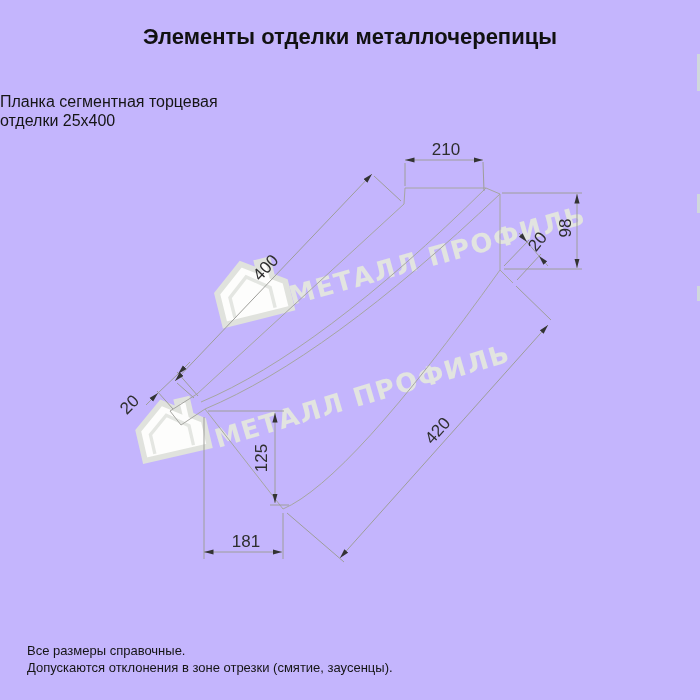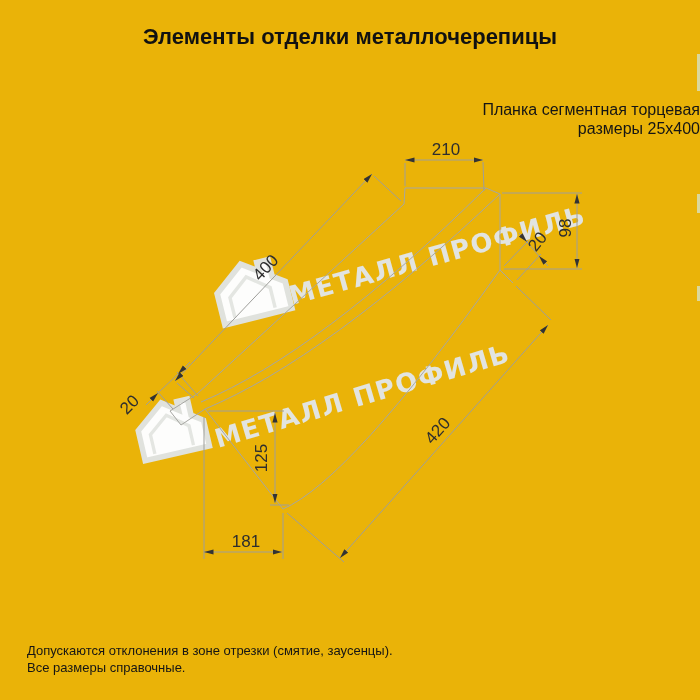--- a/index.html
+++ b/index.html
@@ -1,20 +1,20 @@
 <!DOCTYPE html>
 <html><head>
 <meta charset="utf-8">
 <style>
   html,body{margin:0;padding:0;background:#fff;}
-  .page{position:relative;width:700px;height:700px;background:#eab308;overflow:hidden;
+  .page{position:relative;width:700px;height:700px;background:#c4b5fd;overflow:hidden;
         font-family:"Liberation Sans",sans-serif;color:#1a1a1a;}
   .title{position:absolute;top:24px;left:0;width:700px;text-align:center;
          font-size:22px;font-weight:bold;color:#111;margin:0;}
-  .subtitle{position:absolute;top:100px;left:0;width:700px;text-align:right;
+  .subtitle{position:absolute;top:92px;left:0;width:700px;text-align:left;
             font-size:16px;line-height:19px;color:#151515;}
   .drawing{position:absolute;left:0;top:0;}
   .outline{stroke:#a6a6a2;fill:none;stroke-width:1;}
   .dimline{stroke:#9e9e9a;fill:none;stroke-width:1;}
   .wm-text{font-family:"DejaVu Sans",sans-serif;font-weight:bold;font-size:26px;
            letter-spacing:1.5px;fill:#e2e4e0;}
   .wm-house-outer{stroke:#e0e2dd;stroke-width:5;fill:#fdfdfc;}
   .wm-house-inner{stroke:#e4e6e2;stroke-width:3;fill:none;}
   .dim-label{position:absolute;font-size:17px;color:#2e2e2e;white-space:nowrap;
              font-family:"Liberation Sans",sans-serif;}
@@ -24,21 +24,21 @@
 </style>
 </head>
 <body>
 
 <div class="page">
 
   <h1 class="title">Элементы отделки металлочерепицы</h1>
 
   <div class="subtitle">
     <div>Планка сегментная торцевая</div>
-    <div>размеры 25х400</div>
+    <div>отделки 25х400</div>
   </div>
 
   <svg class="drawing" width="700" height="700" viewBox="0 0 700 700">
     <defs>
       <marker id="arr" viewBox="0 0 10 6" refX="9.5" refY="3" markerWidth="10" markerHeight="6" orient="auto-start-reverse">
         <path d="M0,0.4 L9.5,3 L0,5.6 Z" fill="#333333"></path>
       </marker>
     </defs>
 
     <g>
@@ -91,21 +91,21 @@
       <div class="dim-label" style="left: 266px; top: 268px; transform: translate(-50%, -50%) rotate(-47deg);">400</div>
       <div class="dim-label" style="left: 566px; top: 228px; transform: translate(-50%, -50%) rotate(-90deg);">98</div>
       <div class="dim-label" style="left: 538px; top: 242px; transform: translate(-50%, -50%) rotate(-52deg);">20</div>
       <div class="dim-label" style="left: 130px; top: 405px; transform: translate(-50%, -50%) rotate(-45deg);">20</div>
       <div class="dim-label" style="left: 438px; top: 431px; transform: translate(-50%, -50%) rotate(-48deg);">420</div>
       <div class="dim-label" style="left: 262px; top: 458px; transform: translate(-50%, -50%) rotate(-90deg);">125</div>
       <div class="dim-label" style="left: 246px; top: 542px; transform: translate(-50%, -50%) rotate(0deg);">181</div>
     </div>
 
   <div class="notes">
+    <div>Все размеры справочные.</div>
     <div>Допускаются отклонения в зоне отрезки (смятие, заусенцы).</div>
-    <div>Все размеры справочные.</div>
   </div>
 
   <div class="edge-artifact" id="ea1"></div>
   <div class="edge-artifact" id="ea2"></div>
   <div class="edge-artifact" id="ea3"></div>
 
 </div>
 
 </body></html>

